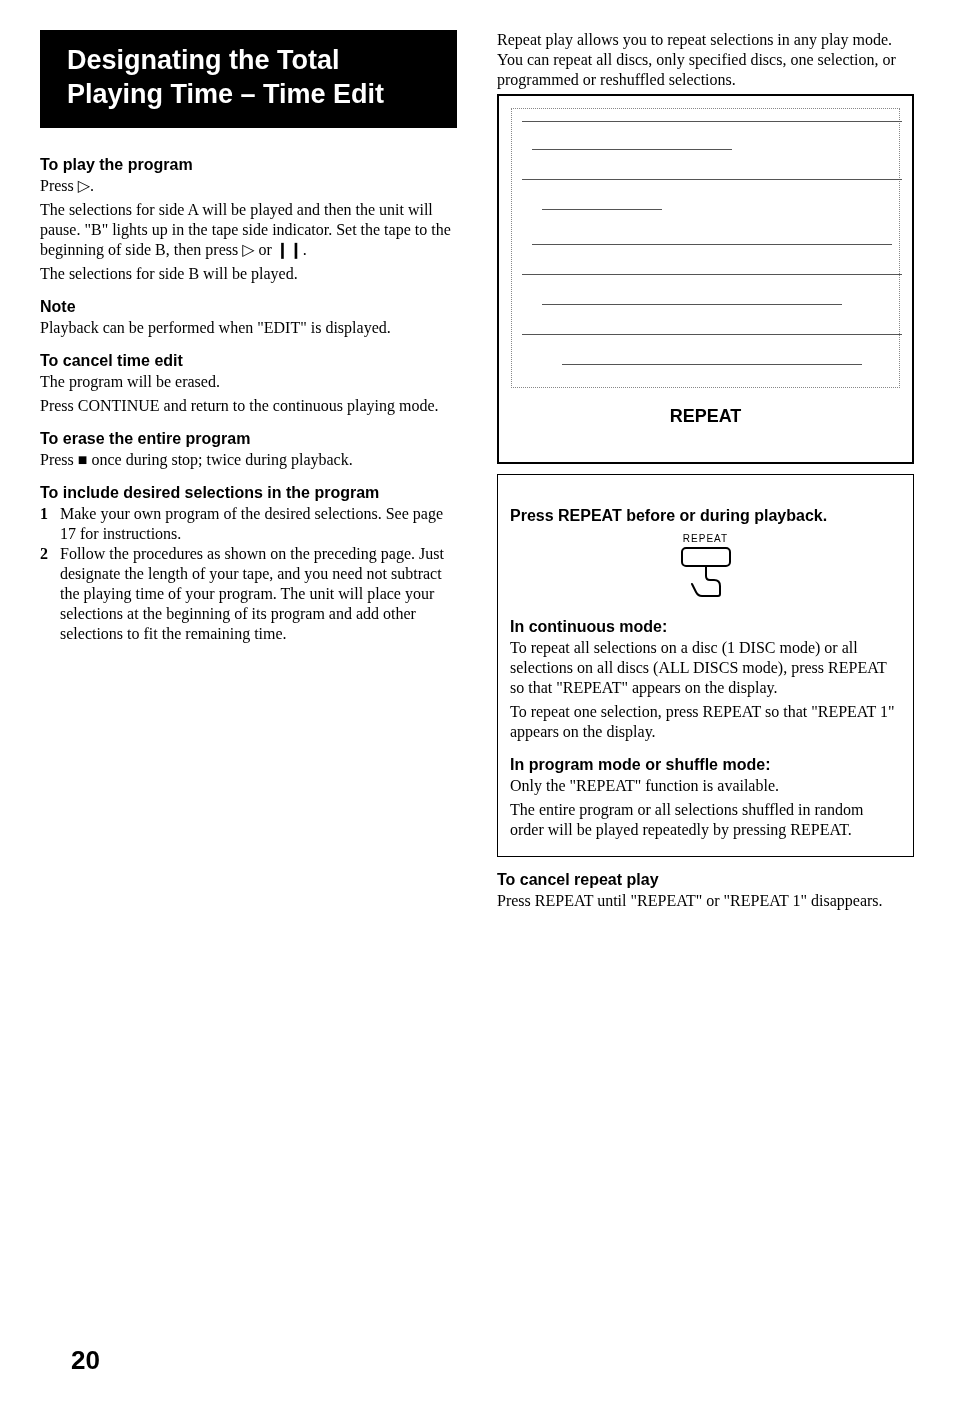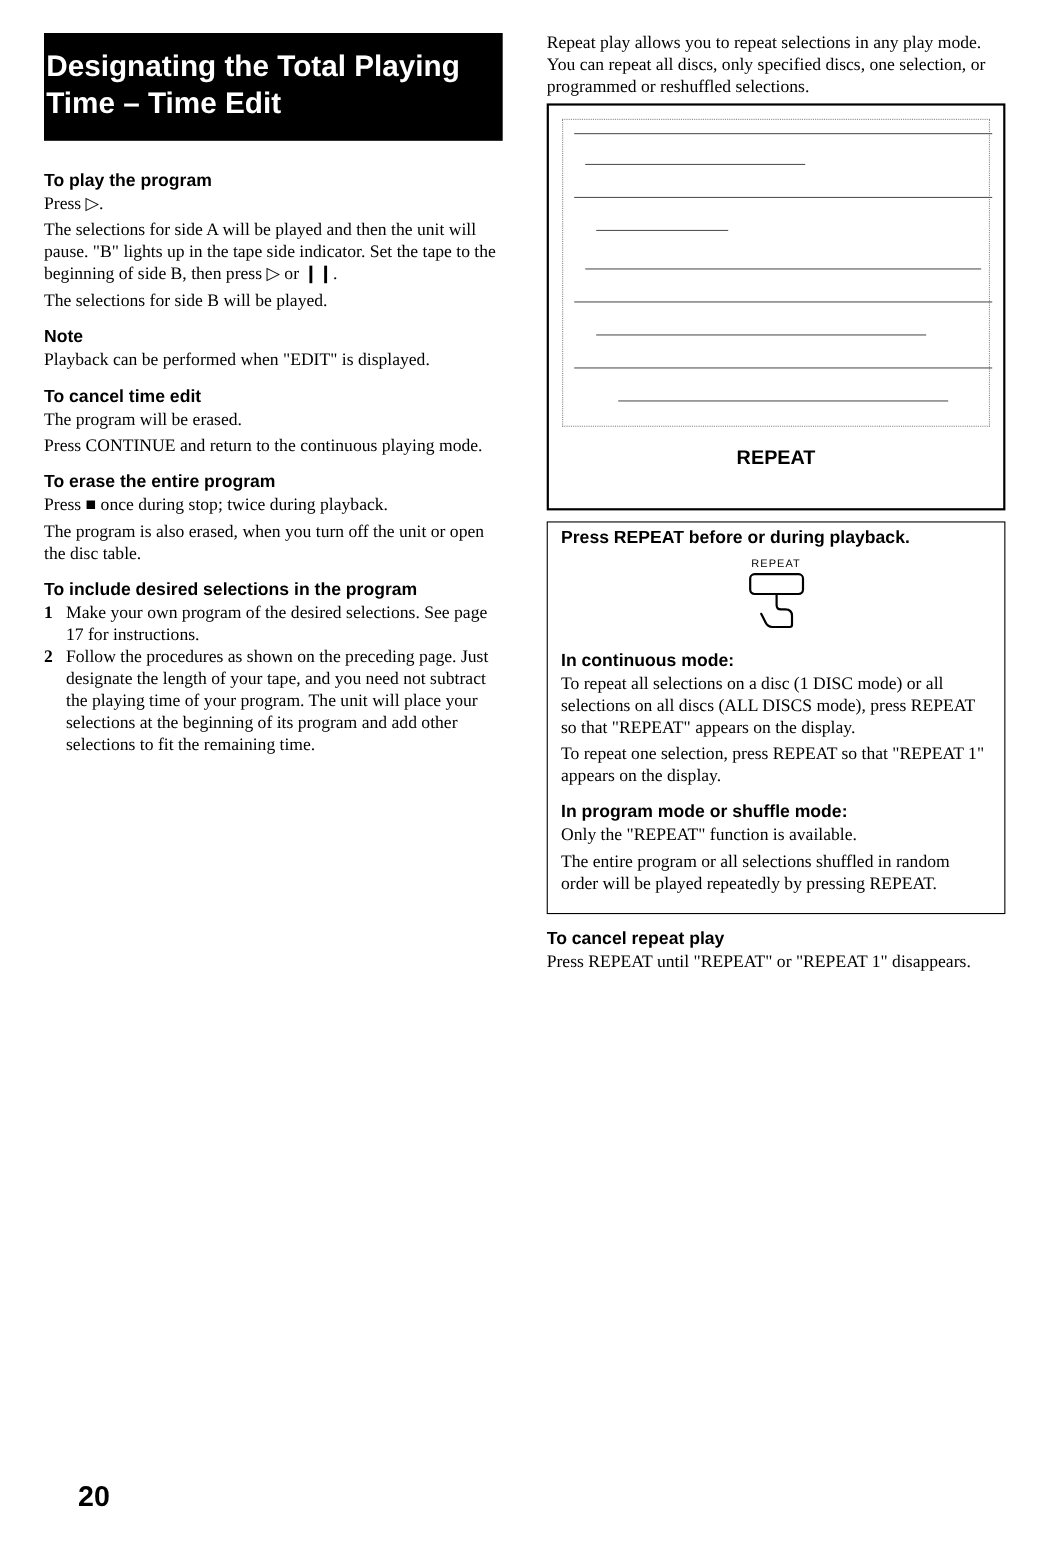--- a/index.html
+++ b/index.html
@@ -1,27 +1,27 @@
 <!DOCTYPE html>
 <html><head>
 <meta charset="utf-8">
 <style>
   * { box-sizing: border-box; margin: 0; padding: 0; }
   html, body { width: 954px; height: 1406px; background: #fff; }
   body { font-family: "Times New Roman", Times, serif; color: #000; position: relative; }
   .page { width: 954px; height: 1406px; padding: 30px 40px 30px 40px; position: relative; }
   .columns { display: flex; gap: 40px; }
   .col { width: 430px; }
-  .banner { background: #000; color: #fff; font-family: Arial, Helvetica, sans-serif; font-weight: bold; font-size: 27px; line-height: 1.25; padding: 14px 16px 16px 2px; margin-bottom: 28px; min-height: 80px; display: flex; align-items: flex-start; }
+  .banner { background: #000; color: #fff; font-family: Arial, Helvetica, sans-serif; font-weight: bold; font-size: 27px; line-height: 1.25; padding: 14px 16px 16px 27px; margin-bottom: 28px; min-height: 80px; display: flex; align-items: flex-start; }
   .sec-heading { font-family: Arial, Helvetica, sans-serif; font-weight: bold; font-size: 16px; margin-top: 14px; margin-bottom: 2px; }
   .body { font-family: "Times New Roman", Times, serif; font-size: 16px; line-height: 1.25; }
   .body p { margin-bottom: 4px; }
   .ol-item { display: flex; gap: 6px; }
   .ol-num { font-weight: bold; width: 14px; flex: none; }
-  .boxed { border: 1px solid #000; padding: 2px 12px 12px 12px; margin-top: 6px; }
+  .boxed { border: 1px solid #000; padding: 28px 12px 12px 12px; margin-top: 6px; }
   .device-box { border: 2px solid #000; padding: 12px; height: 370px; position: relative; background: #fff; margin-bottom: 10px; }
   .device-inner { border: 1px dotted #888; height: 280px; position: relative; }
   .repeat-label { font-family: Arial, Helvetica, sans-serif; font-weight: bold; text-align: center; font-size: 18px; margin-top: 18px; }
   .press-heading { font-family: Arial, Helvetica, sans-serif; font-weight: bold; font-size: 16px; margin-top: 4px; margin-bottom: 2px; }
   .button-diagram { display: flex; flex-direction: column; align-items: center; margin: 8px 0 12px 0; }
   .button-diagram .caption { font-family: Arial, Helvetica, sans-serif; font-size: 10px; letter-spacing: 1px; margin-bottom: 2px; }
   .btn-svg { width: 60px; height: 52px; }
   .page-num { position: absolute; left: 40px; bottom: 30px; font-family: Arial, Helvetica, sans-serif; font-weight: bold; font-size: 26px; margin-left: 31px; }
   
   .panel-line { position: absolute; background: #555; height: 1px; }
@@ -52,21 +52,20 @@
 
       <div class="sec-heading">To cancel time edit</div>
       <div class="body">
         <p>The program will be erased.</p>
         <p>Press CONTINUE and return to the continuous playing mode.</p>
       </div>
 
       <div class="sec-heading">To erase the entire program</div>
       <div class="body">
         <p>Press ■ once during stop; twice during playback.</p>
-        <p>The program is also erased, when you turn off the unit or open the disc table.</p>
       </div>
 
       <div class="sec-heading">To include desired selections in the program</div>
       <div class="body">
         <div class="ol-item">
           <div class="ol-num">1</div>
           <div>Make your own program of the desired selections. See page 17 for instructions.</div>
         </div>
         <div class="ol-item">
           <div class="ol-num">2</div>

